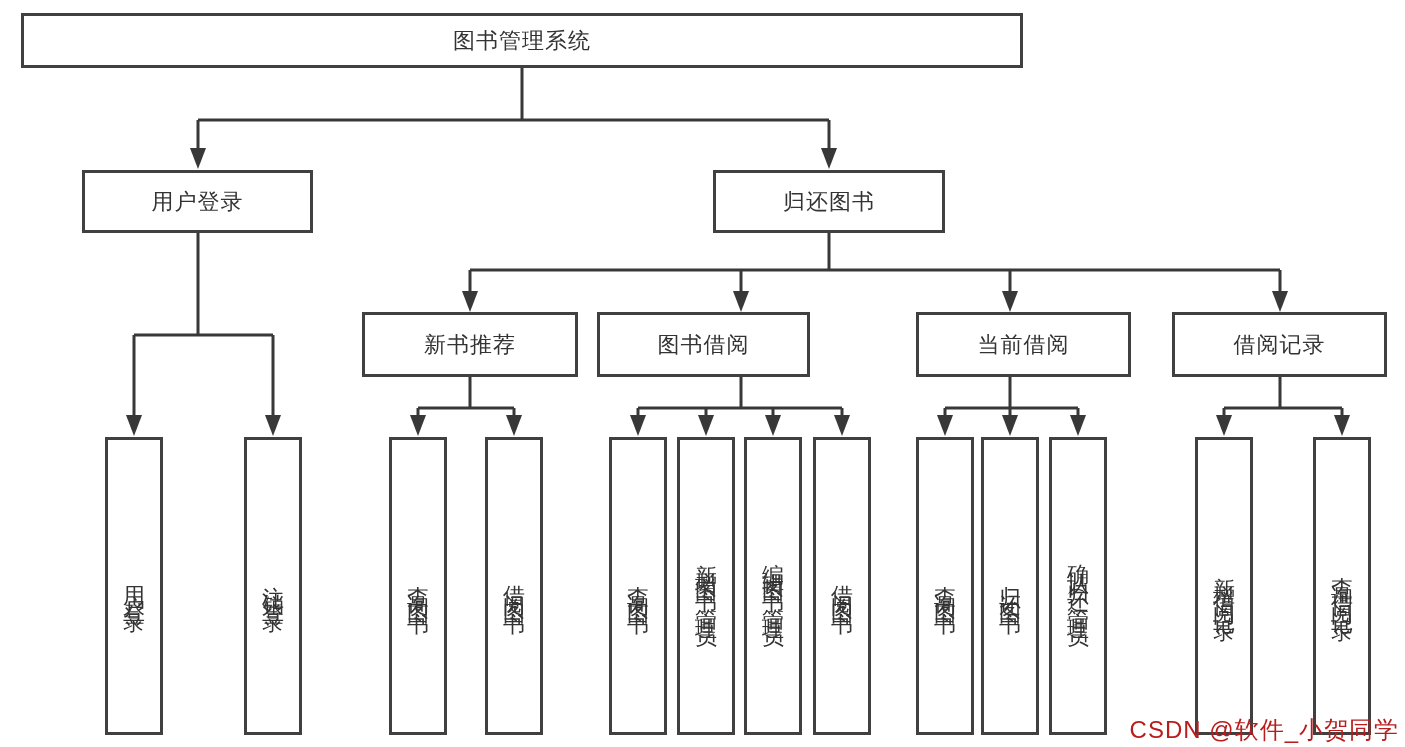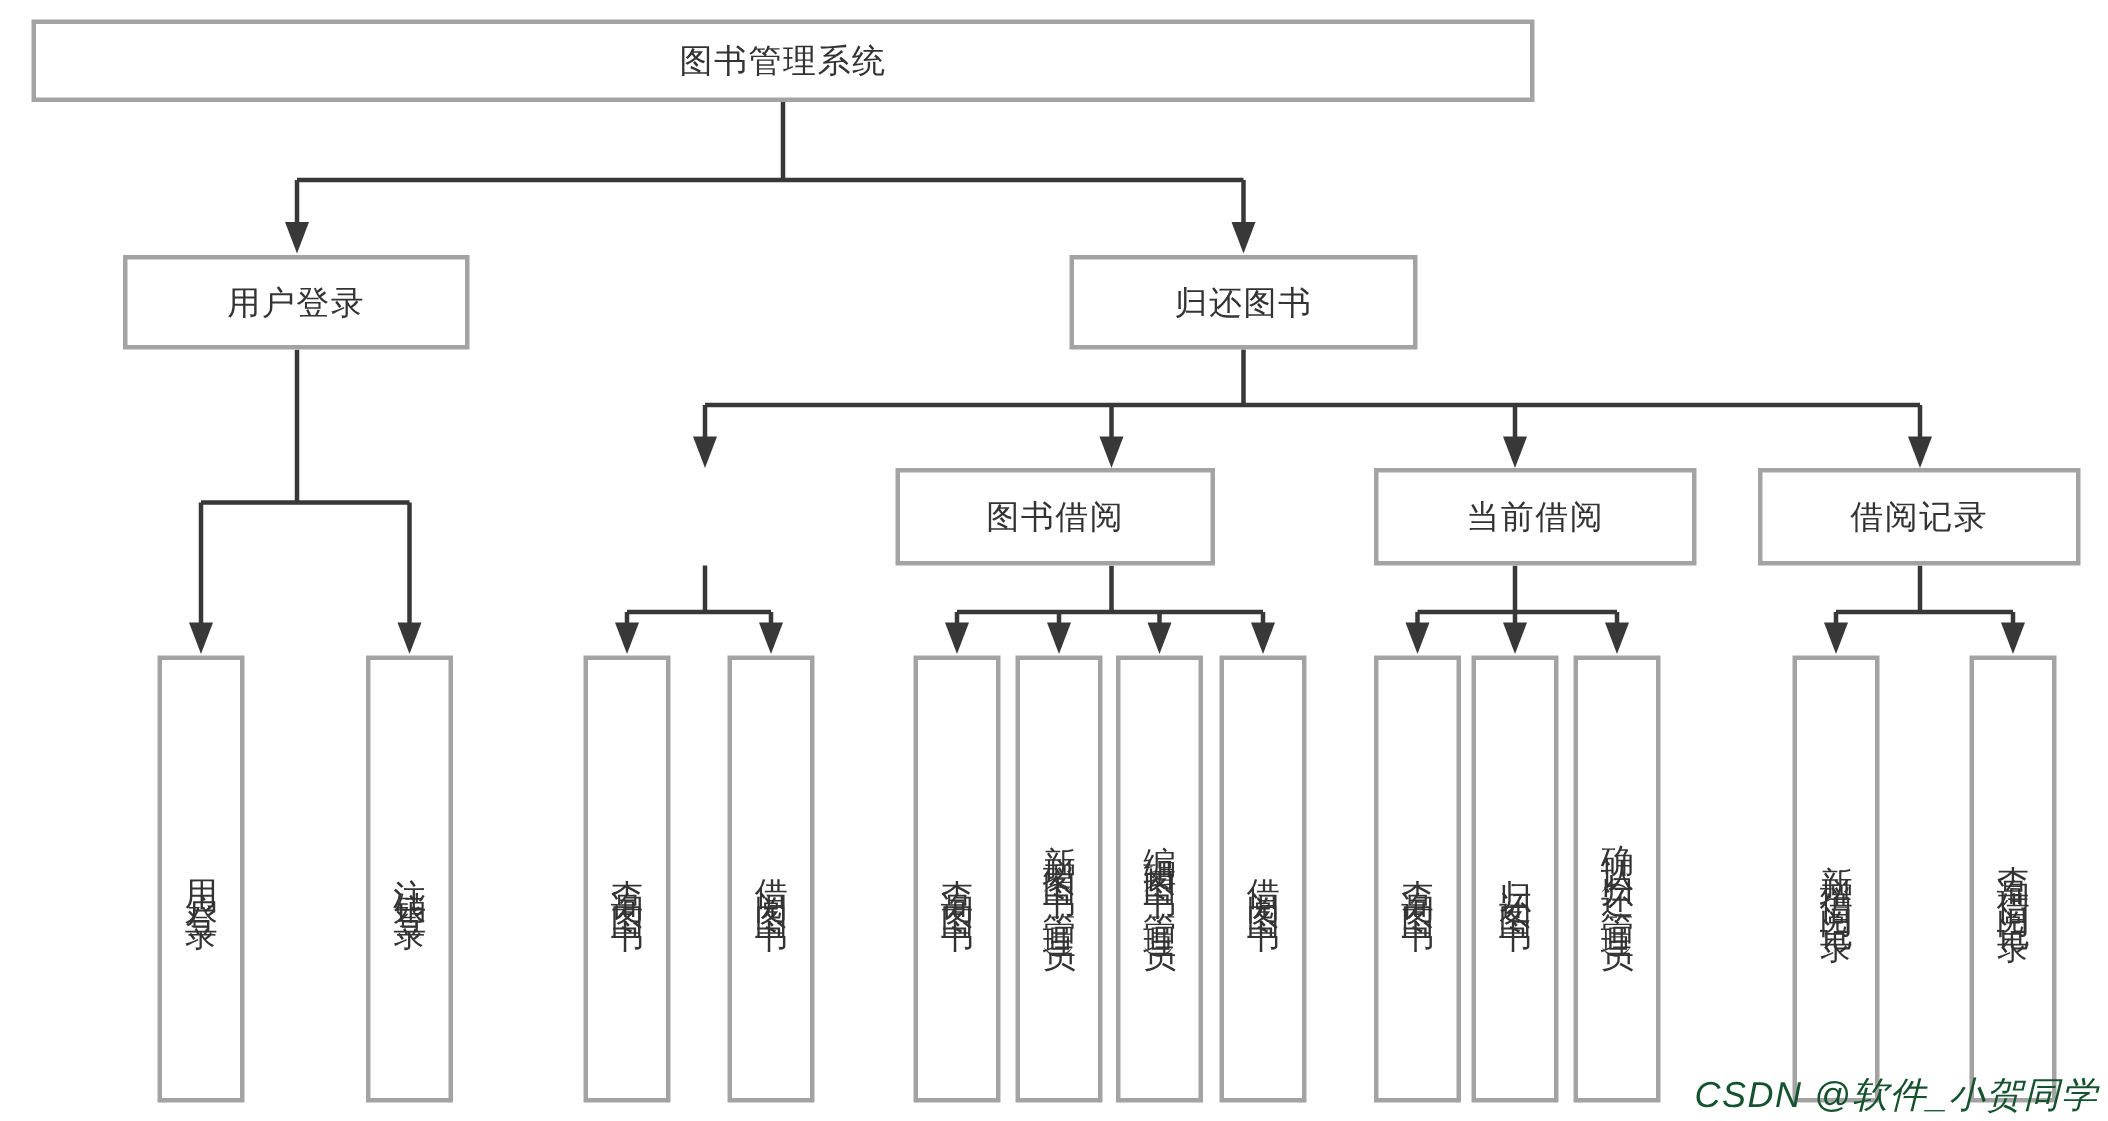--- a/index.html
+++ b/index.html
@@ -2,32 +2,32 @@
 <html><head>
 <meta charset="utf-8">
 <style>
   html,body{margin:0;padding:0;background:#fff;}
   .stage{
     position:relative;width:1405px;height:747px;background:#ffffff;overflow:hidden;
     font-family:"Liberation Sans","DejaVu Sans",sans-serif;
   }
   .connectors{position:absolute;left:0;top:0;width:1405px;height:747px;}
   .box{
-    position:absolute;box-sizing:border-box;border:3px solid #a3a3a3;background:#ffffff;
+    position:absolute;box-sizing:border-box;border:3px solid #404040;background:#ffffff;
     display:flex;align-items:center;justify-content:center;color:#333333;z-index:2;
   }
   .hbox{font-size:22px;letter-spacing:1px;}
   .vbox{width:58px;top:437px;height:298px;}
   .vbox .lbl{
     writing-mode:vertical-rl;text-orientation:mixed;
     font-size:22px;letter-spacing:9px;line-height:1.1;white-space:nowrap;
   }
   .watermark{
-    position:absolute;right:6px;bottom:1px;font-size:24px;color:#14532d;
-    z-index:6;letter-spacing:1px;font-style:italic;
+    position:absolute;right:6px;bottom:1px;font-size:24px;color:#b91c1c;
+    z-index:6;letter-spacing:1px;
   }
 </style>
 </head>
 <body>
 
 <div class="stage">
 
   <svg class="connectors" viewBox="0 0 1405 747" xmlns="http://www.w3.org/2000/svg">
     <g stroke="#383838" stroke-width="3" fill="none">
       <path d="M522,68 V120 M198,120 H829 M198,120 V155 M829,120 V155"></path>
@@ -65,20 +65,23 @@
     <span class="lbl">图书管理系统</span>
   </div>
 
   <div class="box hbox" style="left:82px;top:170px;width:231px;height:63px;">
     <span class="lbl">用户登录</span>
   </div>
   <div class="box hbox" style="left:713px;top:170px;width:232px;height:63px;">
     <span class="lbl">归还图书</span>
   </div>
 
+  <div class="box hbox" style="left:362px;top:312px;width:216px;height:65px;">
+    <span class="lbl">新书推荐</span>
+  </div>
   <div class="box hbox" style="left:597px;top:312px;width:213px;height:65px;text-align:center;">
     <span class="lbl">图书借阅</span>
   </div>
   <div class="box hbox" style="left:903px;top:312px;width:215px;height:65px;margin-left:13px;">
     <span class="lbl">当前借阅</span>
   </div>
   <div class="box hbox" style="left:1172px;top:312px;width:215px;height:65px;">
     <span class="lbl">借阅记录</span>
   </div>
 

